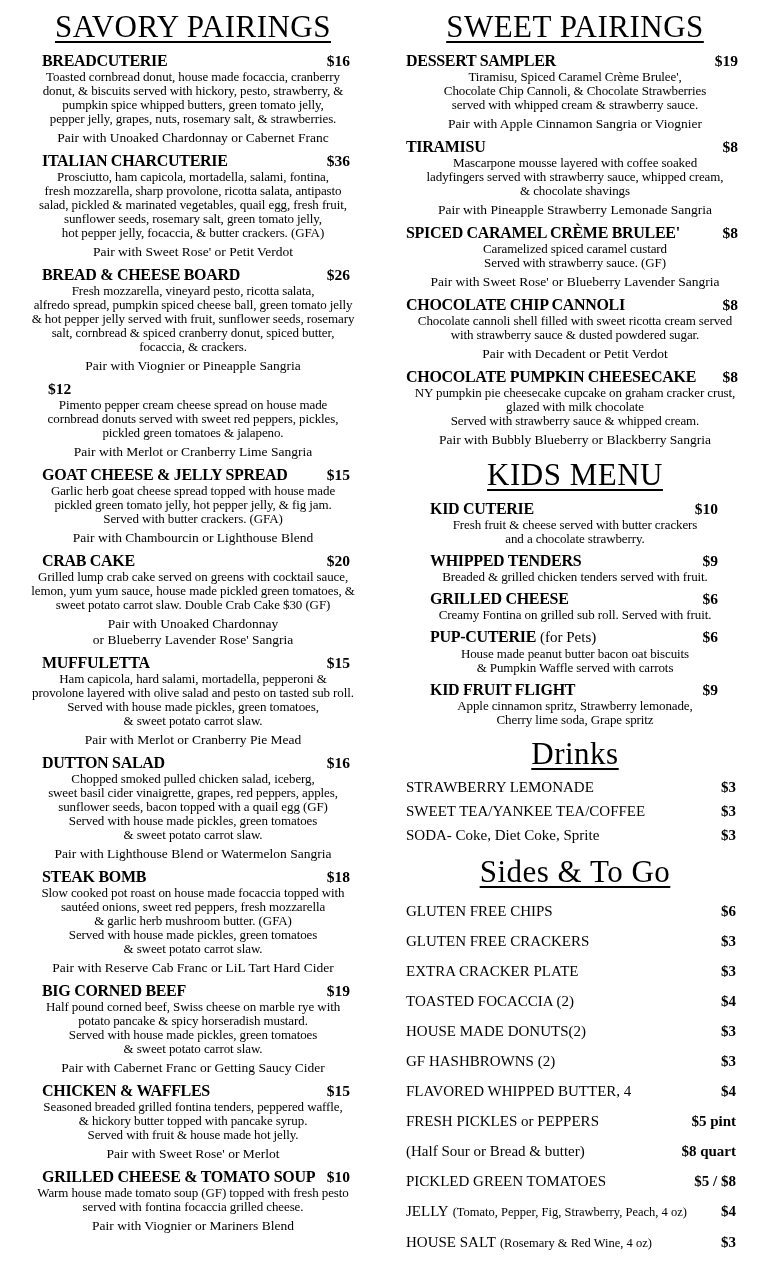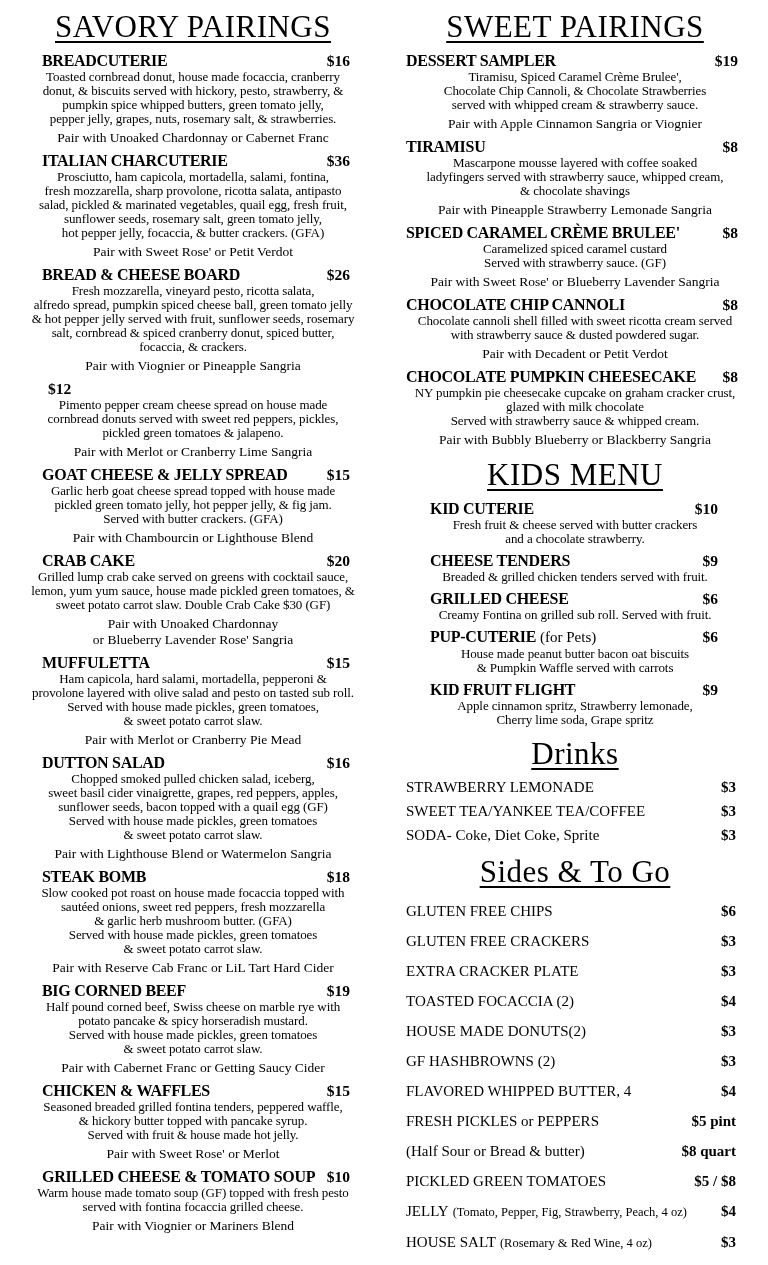--- a/index.html
+++ b/index.html
@@ -286,21 +286,21 @@
         <div class="menu-item">
           <div class="name-row">
             <span><span class="item-name">KID CUTERIE</span></span>
             <span class="item-price">$10</span>
           </div>
           <div class="desc-line">Fresh fruit &amp; cheese served with butter crackers</div>
           <div class="desc-line">and a chocolate strawberry.</div>
         </div>
         <div class="menu-item">
           <div class="name-row">
-            <span><span class="item-name">CHEESE TENDERS</span></span>
+            <span><span class="item-name">WHIPPED TENDERS</span></span>
             <span class="item-price">$9</span>
           </div>
           <div class="desc-line">Breaded &amp; grilled chicken tenders served with fruit.</div>
         </div>
         <div class="menu-item">
           <div class="name-row">
             <span><span class="item-name">GRILLED CHEESE</span></span>
             <span class="item-price">$6</span>
           </div>
           <div class="desc-line">Creamy Fontina on grilled sub roll. Served with fruit.</div>

